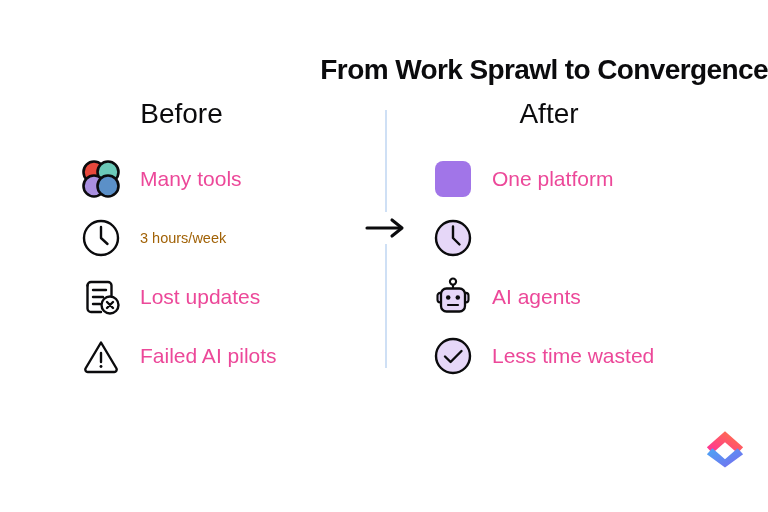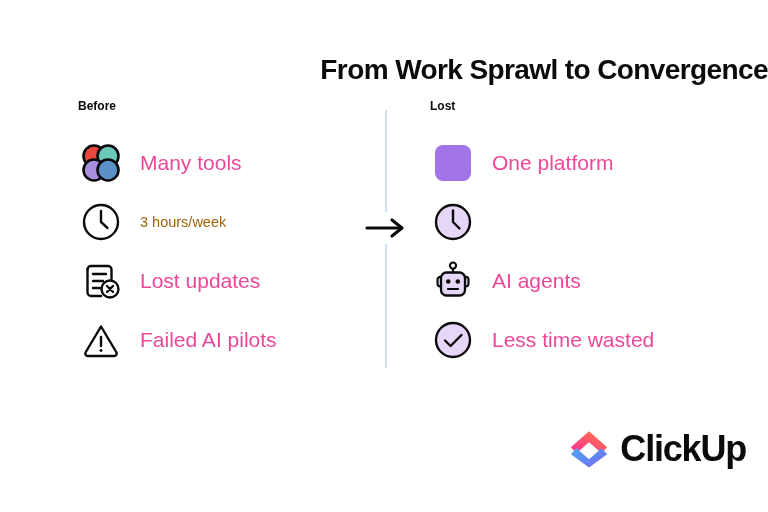--- a/index.html
+++ b/index.html
@@ -37,23 +37,24 @@
 
   
   .column {
     position: absolute;
     top: 100px;
   }
   .column.before { left: 78px; width: 275px; }
   .column.after  { left: 430px; width: 310px; }
 
   .col-head {
-    font-size: 12px;
-    font-weight: 700;
-    color: #0b0b0d;
+    font-size: 28px;
+    font-weight: 400;
+    color: #0b0b0d;
+    text-align: center;
     margin: 0 0 24px 0;
     line-height: 1;
   }
   .column.before .col-head { padding-right: 68px; }
   .column.after  .col-head { padding-right: 72px; }
 
   .rows {
     display: flex;
     flex-direction: column;
   }
@@ -205,21 +206,21 @@
 
   <div class="divider"></div>
   <div class="arrow">
     <svg width="42" height="26" viewBox="0 0 42 26">
       <line x1="2" y1="13" x2="34" y2="13" stroke="#0b0b0d" stroke-width="3.1" stroke-linecap="round"></line>
       <path d="M27 5 L37 13 L27 21" fill="none" stroke="#0b0b0d" stroke-width="3.1" stroke-linecap="round" stroke-linejoin="round"></path>
     </svg>
   </div>
 
   <div class="column after">
-    <div class="col-head">Lost</div>
+    <div class="col-head">After</div>
     <div class="rows">
 
       <div class="row">
         <span class="icon-wrap">
           <svg width="42" height="42" viewBox="0 0 42 42">
             <rect x="3" y="3" width="36" height="36" rx="8" ry="8" fill="#A175E8"></rect>
           </svg>
         </span>
         <span class="labels">
           <span class="row-label">One platform</span>
@@ -278,16 +279,15 @@
           </linearGradient>
           <linearGradient id="gBot" x1="0" y1="0" x2="1" y2="1">
             <stop offset="0%" stop-color="#49A7F5"></stop>
             <stop offset="100%" stop-color="#7B68EE"></stop>
           </linearGradient>
         </defs>
         <path d="M3 20.2 L22 3.5 L41 20.2 L35.2 26.4 L22 14.8 L8.8 26.4 Z" fill="url(#gTop)"></path>
         <path d="M3 27.4 L8.8 21.2 L22 32.8 L35.2 21.2 L41 27.4 L22 41.5 Z" fill="url(#gBot)"></path>
       </svg>
     </span>
-    <span class="logo-text">ClickUp</span>
   </div>
 
 </div>
 
 </body></html>

